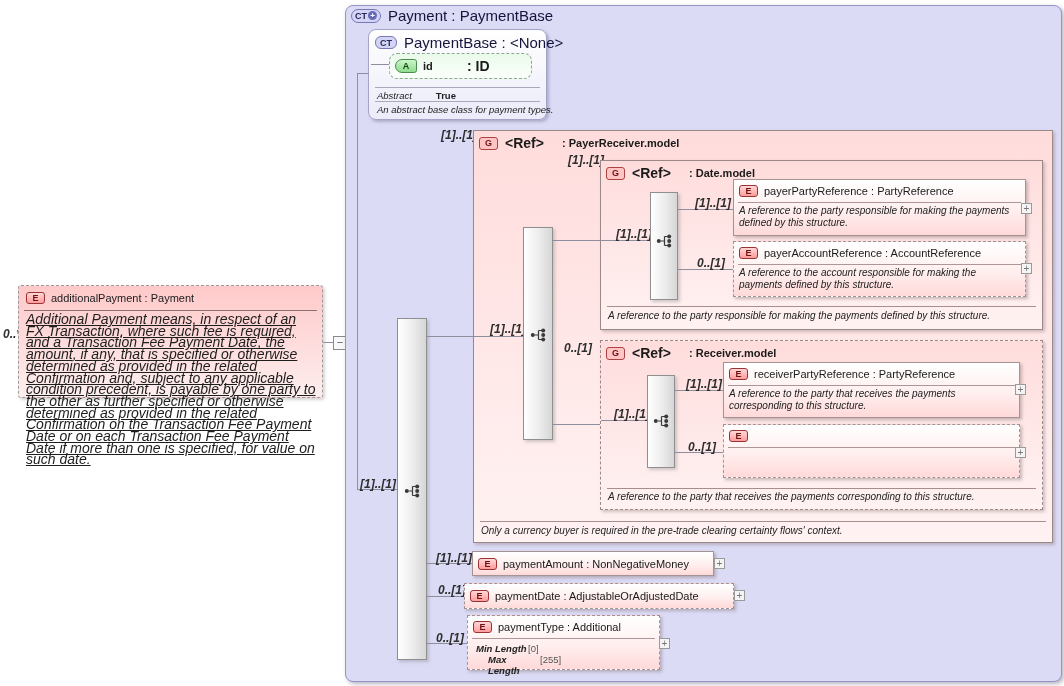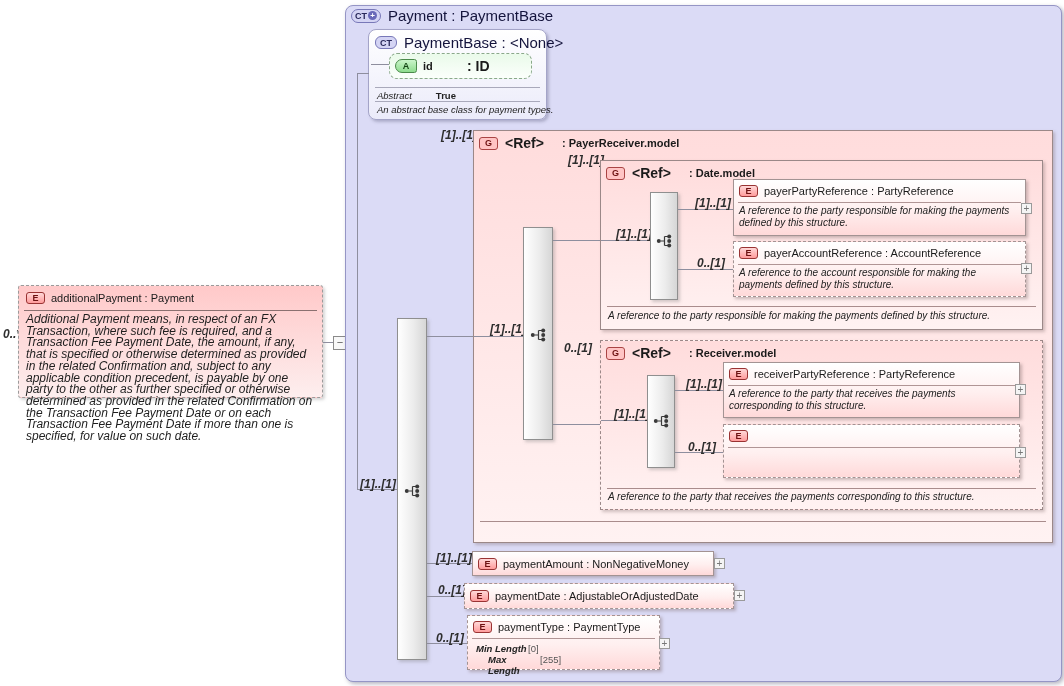--- a/index.html
+++ b/index.html
@@ -61,21 +61,21 @@
   .ebox.dashed{border-style:dashed;}
   .e-head{display:flex;align-items:center;gap:6px;padding:0 5px;height:22px;}
   .e-head.center{height:100%;}
   .e-title{font-size:11px;font-weight:normal;white-space:nowrap;}
   .e-sep{margin:0 4px;border-top:1px solid #b09595;}
   .e-ann{padding:2px 5px 0 5px;font-size:10px;font-style:italic;color:#222;line-height:11.5px;}
 
   
   .apbox{position:absolute;background:linear-gradient(180deg,#ffc9c9,#fdeeee);border:1px dashed #9b9b9b;
          border-radius:3px;box-shadow:2px 2px 3px rgba(140,140,140,.35);box-sizing:border-box;}
-  .ap-ann{position:absolute;left:7px;right:6px;top:28px;font-size:12px;font-style:italic;color:#1e1e1e;line-height:11.7px;}
+  .ap-ann{position:absolute;left:7px;right:6px;top:28px;font-size:14px;font-style:italic;color:#1e1e1e;line-height:11.7px;text-decoration:underline;}
 
   
   .bar{position:absolute;background:linear-gradient(90deg,#ffffff 0%,#ececec 55%,#d6d6d6 100%);
        border:1px solid #8f8f8f;box-shadow:2px 2px 3px rgba(120,120,120,.35);box-sizing:border-box;}
   .seq-icon{position:absolute;left:50%;transform:translateX(-50%);}
 
   
   .plus{position:absolute;width:11px;height:11px;background:#f4f4f4;border:1px solid #9a9a9a;color:#777;
         font-size:10px;line-height:9px;text-align:center;box-sizing:border-box;}
   .minus{position:absolute;width:14px;height:14px;background:#f8f8f8;border:1px solid #8a8a8a;color:#555;
@@ -164,20 +164,21 @@
 
   <div class="card" style="left:441px;top:128px">[1]..[1]</div>
 
   <div class="group" style="left:473px;top:130px;width:580px;height:413px">
     <div class="g-head">
       <span class="badge badge-g">G</span>
       <span class="g-name">&lt;Ref&gt;</span>
       <span class="g-type">: PayerReceiver.model</span>
     </div>
     <div class="g-foot-sep" style="bottom:20px"></div>
+    <div class="g-foot" style="bottom:6px">Only a currency buyer is required in the pre-trade clearing certainty flows' context.</div>
   </div>
 
   <div class="hline" style="left:474px;top:336px;width:49px"></div>
   <div class="card" style="left:490px;top:322px">[1]..[1]</div>
 
   <div class="bar" style="left:523px;top:227px;width:30px;height:213px">
     <svg class="seq-icon" style="top:100px" width="16" height="14" viewBox="0 0 16 14">
         <use href="#seqglyph"></use>
       </svg>
   </div>
@@ -284,21 +285,21 @@
     <div class="e-head center">
       <span class="badge badge-e">E</span>
       <span class="e-title"><span>paymentDate</span> <span>: AdjustableOrAdjustedDate</span></span>
     </div>
   </div>
   <div class="plus" style="left:734px;top:590px">+</div>
 
   <div class="ebox dashed" style="left:467px;top:615px;width:193px;height:55px">
     <div class="e-head">
       <span class="badge badge-e">E</span>
-      <span class="e-title"><span>paymentType</span> <span>: PaymentType</span></span>
+      <span class="e-title"><span>paymentType</span> <span>: Additional</span></span>
     </div>
     <div class="e-sep"></div>
     <div class="facet-row" style="left:8px;top:27px;position:absolute">
       <span class="facet-label" style="font-weight:bold;width:52px">Min Length</span>
       <span class="facet-value" style="font-weight:normal;color:#555">[0]</span>
     </div>
     <div class="facet-row" style="left:20px;top:38px;position:absolute">
       <span class="facet-label" style="font-weight:bold;width:52px">Max Length</span>
       <span class="facet-value" style="font-weight:normal;color:#555">[255]</span>
     </div>

